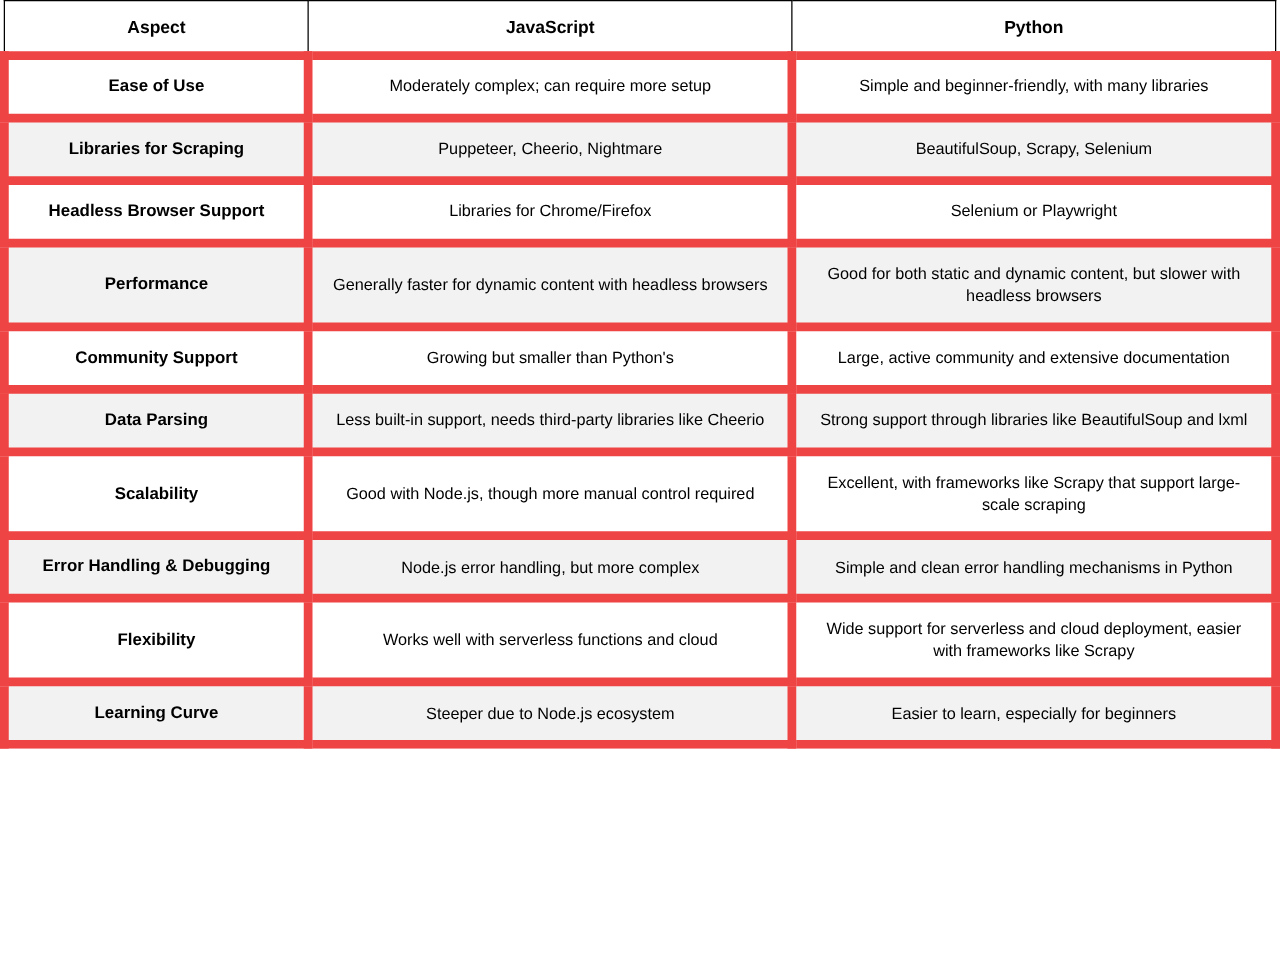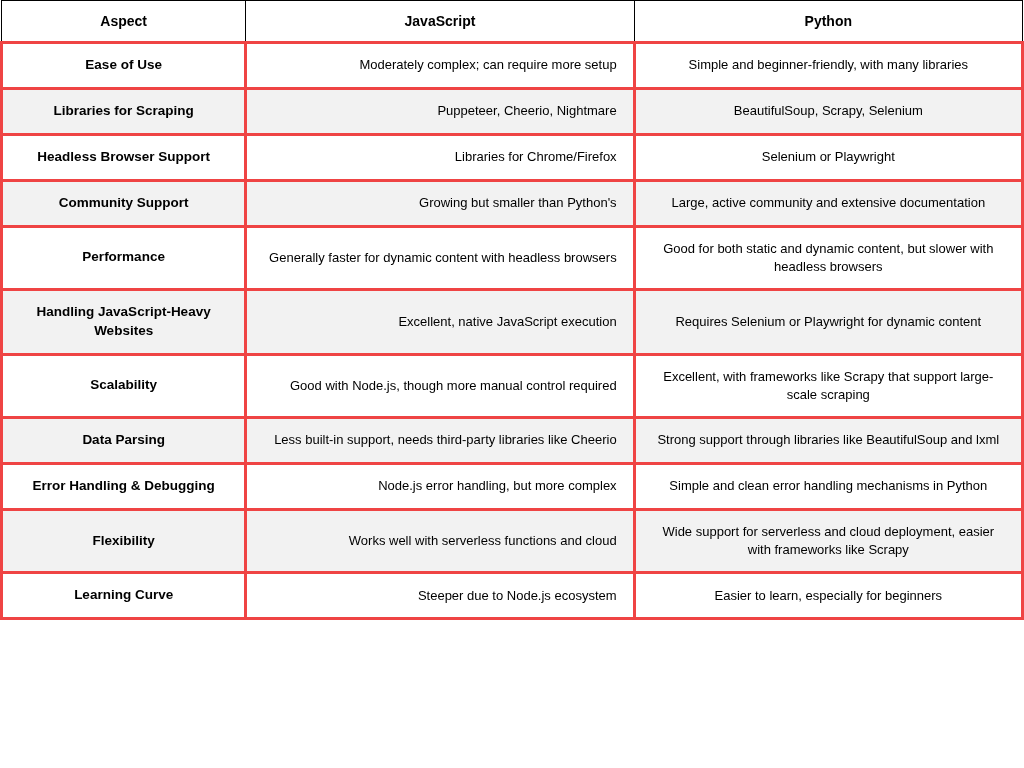--- a/index.html
+++ b/index.html
@@ -32,38 +32,37 @@
 
     th {
       border: 1px solid #000;
       padding: 12px 8px;
       text-align: center;
       font-weight: bold;
       font-size: 14px;
     }
 
     td {
-      border: 3px solid #ef4444;
+      border: 7px solid #ef4444;
       padding: 12px 16px;
       text-align: center;
       vertical-align: middle;
       line-height: 1.4;
       margin-left: 41px;
     }
 
     td.aspect-cell {
       font-weight: bold;
       font-size: 13.5px;
       text-align: center;
       width: 195px;
     }
 
     td.js-cell {
       width: 310px;
-      text-align: right;
     }
 
     td.py-cell {
       width: 310px;
     }
 
     tr:nth-child(even) {
       background: #f2f2f2;
     }
 
@@ -97,43 +96,38 @@
           <td class="aspect-cell">Libraries for Scraping</td>
           <td class="js-cell">Puppeteer, Cheerio, Nightmare</td>
           <td class="py-cell">BeautifulSoup, Scrapy, Selenium</td>
         </tr>
         <tr>
           <td class="aspect-cell">Headless Browser Support</td>
           <td class="js-cell">Libraries for Chrome/Firefox</td>
           <td class="py-cell">Selenium or Playwright</td>
         </tr>
         <tr>
+          <td class="aspect-cell">Performance</td>
+          <td class="js-cell">Generally faster for dynamic content with headless browsers</td>
+          <td class="py-cell">Good for both static and dynamic content, but slower with headless browsers</td>
+        </tr>
+        <tr>
           <td class="aspect-cell">Community Support</td>
           <td class="js-cell">Growing but smaller than Python's</td>
           <td class="py-cell">Large, active community and extensive documentation</td>
         </tr>
         <tr>
-          <td class="aspect-cell">Performance</td>
-          <td class="js-cell">Generally faster for dynamic content with headless browsers</td>
-          <td class="py-cell">Good for both static and dynamic content, but slower with headless browsers</td>
-        </tr>
-        <tr>
-          <td class="aspect-cell">Handling JavaScript-Heavy Websites</td>
-          <td class="js-cell">Excellent, native JavaScript execution</td>
-          <td class="py-cell">Requires Selenium or Playwright for dynamic content</td>
+          <td class="aspect-cell">Data Parsing</td>
+          <td class="js-cell">Less built-in support, needs third-party libraries like Cheerio</td>
+          <td class="py-cell">Strong support through libraries like BeautifulSoup and lxml</td>
         </tr>
         <tr>
           <td class="aspect-cell">Scalability</td>
           <td class="js-cell">Good with Node.js, though more manual control required</td>
           <td class="py-cell">Excellent, with frameworks like Scrapy that support large-scale scraping</td>
-        </tr>
-        <tr>
-          <td class="aspect-cell">Data Parsing</td>
-          <td class="js-cell">Less built-in support, needs third-party libraries like Cheerio</td>
-          <td class="py-cell">Strong support through libraries like BeautifulSoup and lxml</td>
         </tr>
         <tr>
           <td class="aspect-cell">Error Handling &amp; Debugging</td>
           <td class="js-cell">Node.js error handling, but more complex</td>
           <td class="py-cell">Simple and clean error handling mechanisms in Python</td>
         </tr>
         <tr>
           <td class="aspect-cell">Flexibility</td>
           <td class="js-cell">Works well with serverless functions and cloud</td>
           <td class="py-cell">Wide support for serverless and cloud deployment, easier with frameworks like Scrapy</td>

